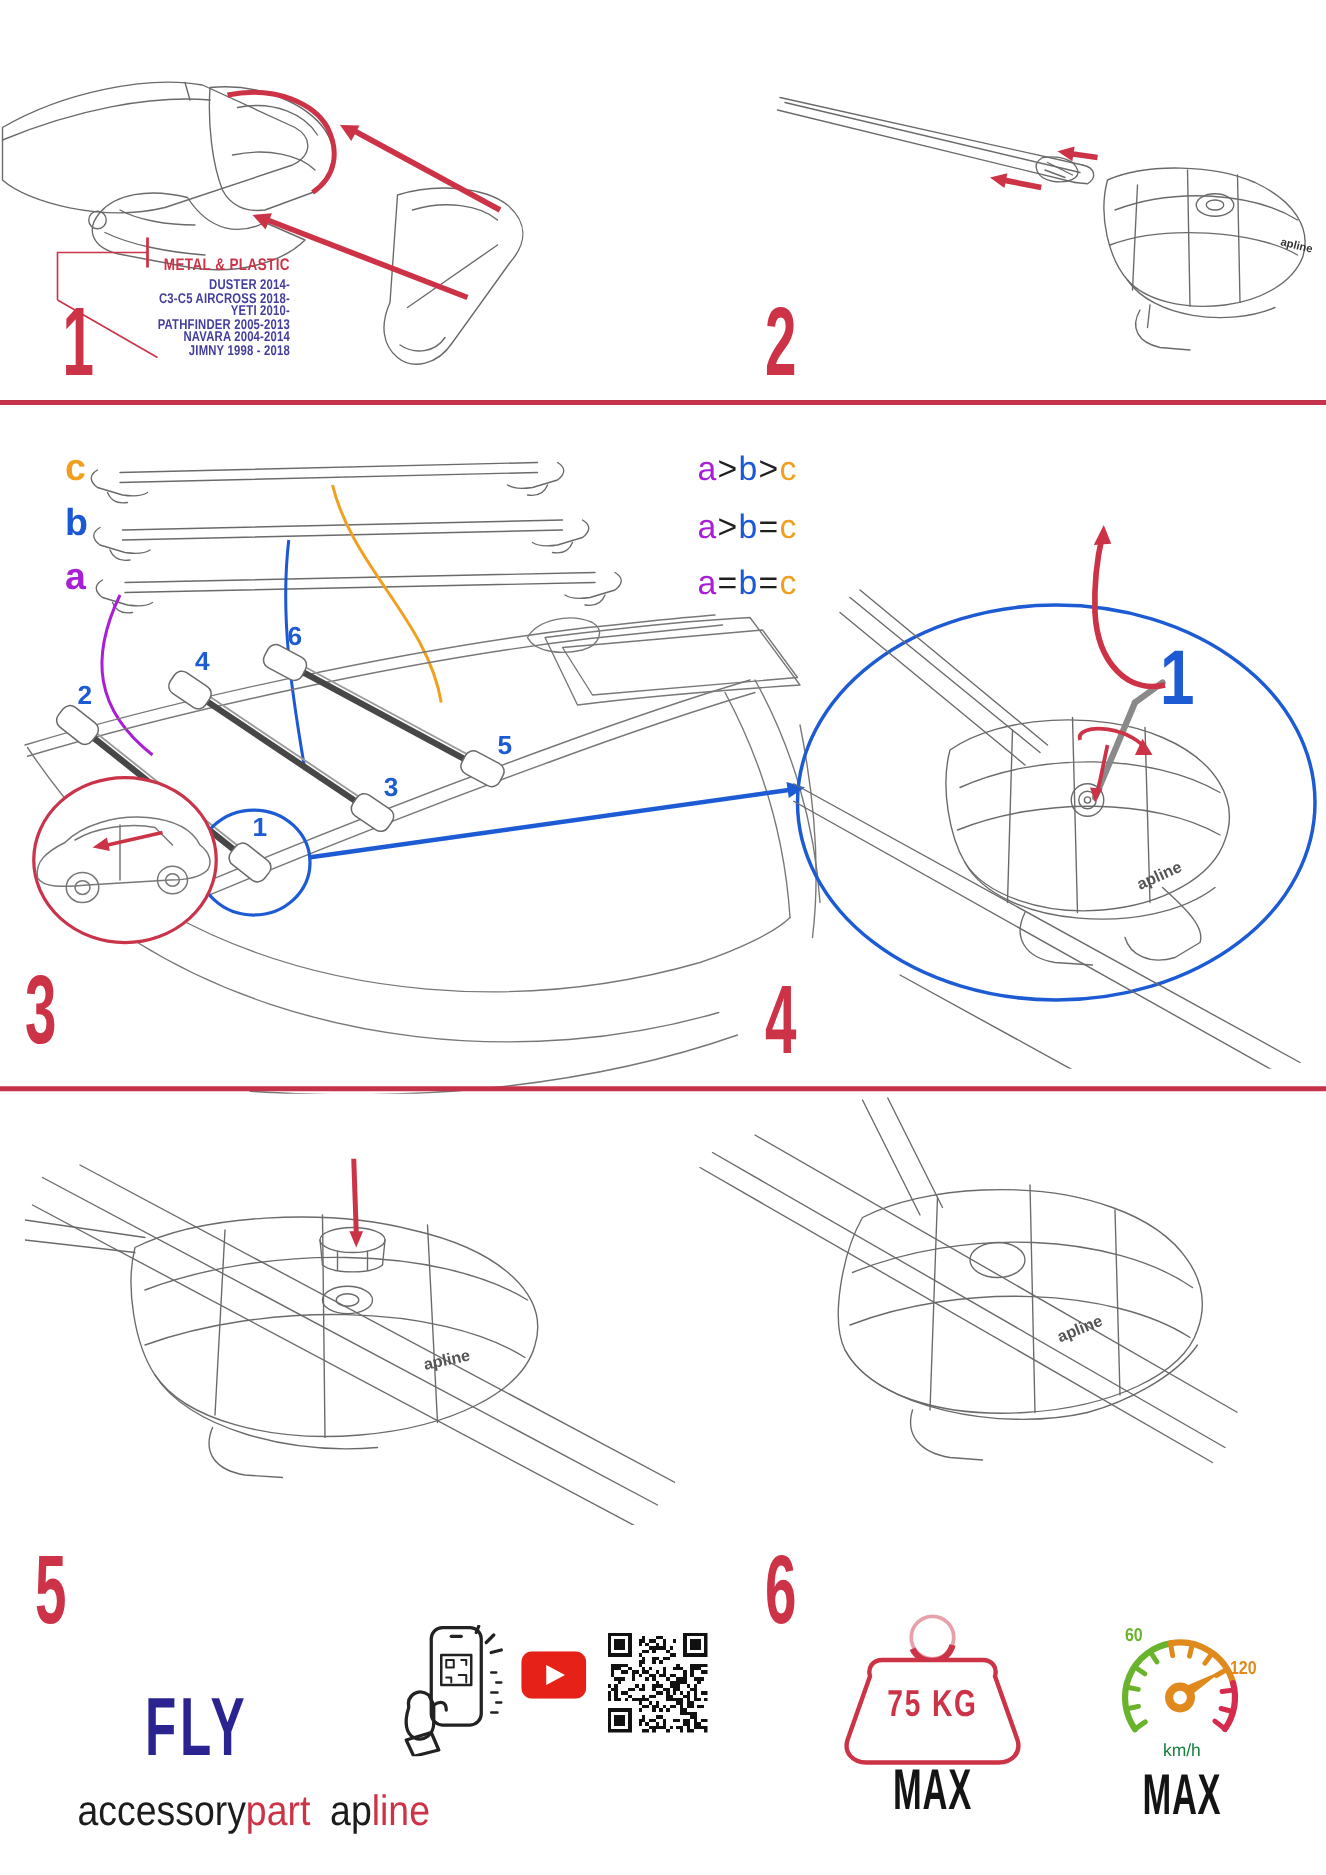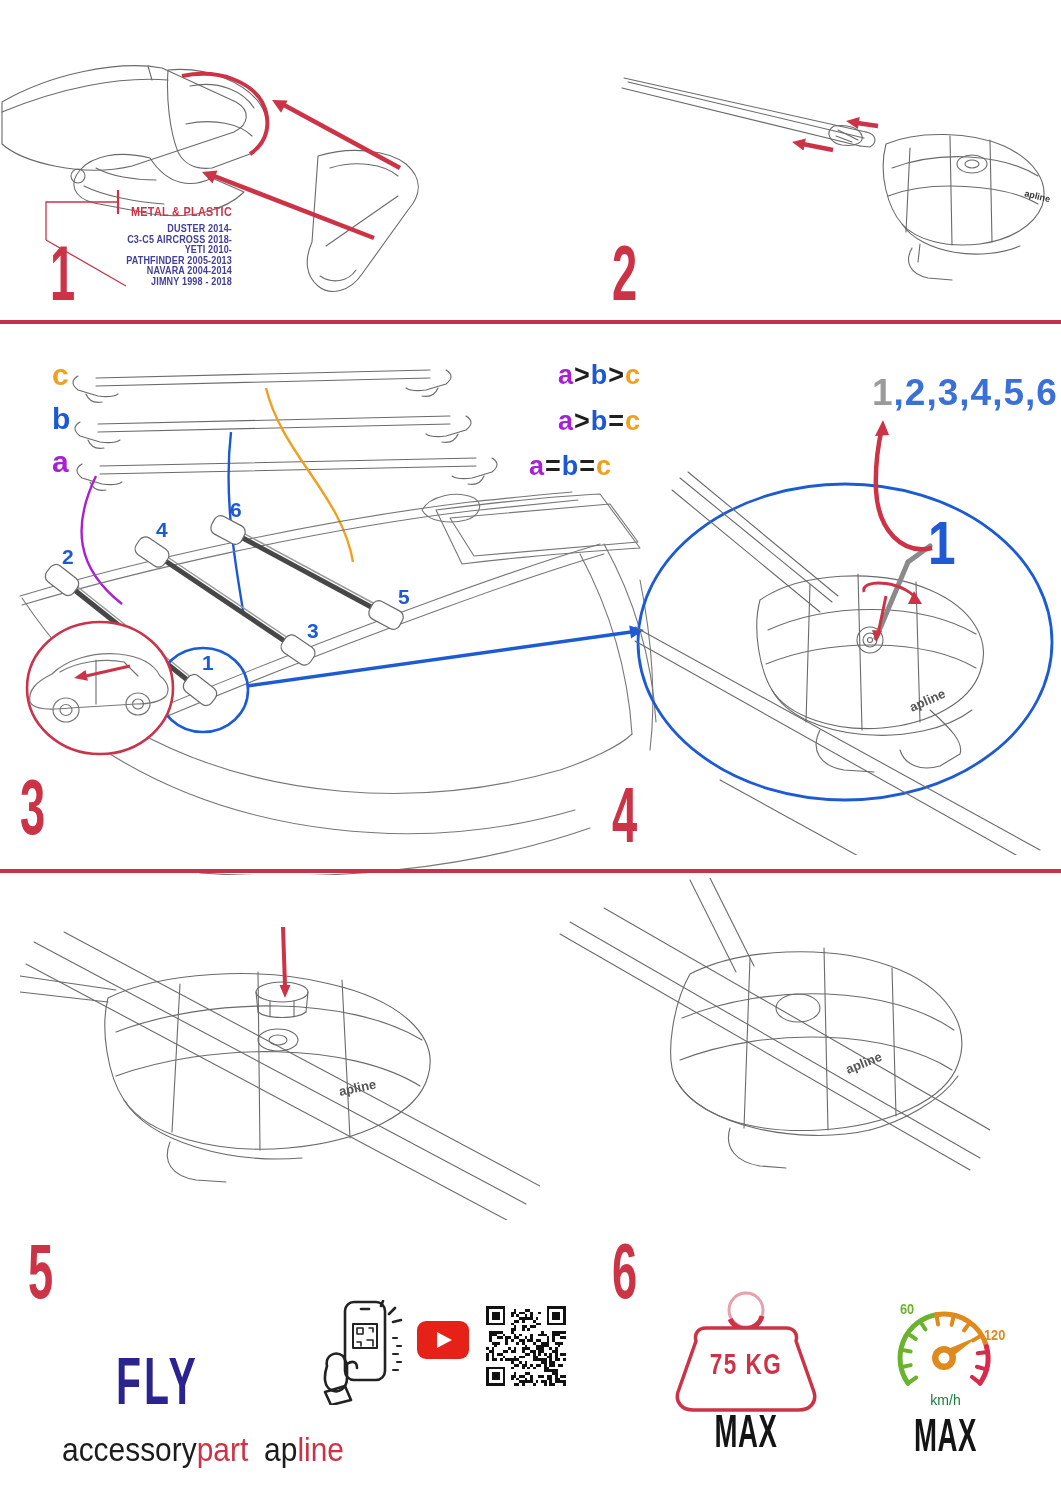--- a/index.html
+++ b/index.html
@@ -8,21 +8,21 @@
   .abs{position:absolute;}
   .divider{position:absolute;left:0;width:1061px;height:4px;background:#c4334b;}
   .stepnum{font-weight:700;font-size:78px;line-height:.9;color:#cd3347;
            transform:scaleX(.58);transform-origin:0 0;}
   .m-wrap{position:absolute;left:70px;top:204px;width:162px;text-align:right;
           transform:scaleX(.8);transform-origin:100% 0;}
   .materials{font-weight:700;font-size:13.5px;color:#cd3347;letter-spacing:.4px;margin-bottom:4px;}
   .model{font-weight:700;font-size:11.3px;line-height:10.5px;color:#423e9c;letter-spacing:.2px;}
   .barlabel{font-weight:700;font-size:30px;line-height:1;}
   .ca{color:#a81fd6}.cb{color:#1b58d6}.cc{color:#f0a01e}.cop{color:#1f1f1f}
-  .cmp{font-size:27px;font-weight:700;letter-spacing:1px;}
+  .cmp{font-size:27px;font-weight:400;letter-spacing:1px;}
   .posnum{font-weight:700;font-size:21px;color:#1d5bd4;line-height:1;}
   .seq{font-size:37px;font-weight:700;letter-spacing:1px;white-space:nowrap;}
   .seq-first{color:#9b9b9b}.seq-rest{color:#3b70d6}
   .bigone{font-weight:700;font-size:62px;color:#1d5bd4;line-height:1;
           transform:scaleX(.8);transform-origin:0 0;}
   .fly{font-weight:700;font-size:66px;color:#2b2490;letter-spacing:5px;line-height:1;
        transform:scaleX(.62);transform-origin:0 0;}
   .brandline{font-size:34px;line-height:1;white-space:nowrap;
              transform:scaleX(.88);transform-origin:0 0;}
   .bdark{color:#1c1c1c}.bred{color:#cd3347}
@@ -214,21 +214,21 @@
       </g>
     </g>
   </svg>
 
   <div class="abs barlabel cc" style="left:52px;top:360px">c</div>
   <div class="abs barlabel cb" style="left:52px;top:404px">b</div>
   <div class="abs barlabel ca" style="left:52px;top:447px">a</div>
 
   <div class="abs cmp" style="left:558px;top:360px"><span class="ca">a</span><span class="cop">&gt;</span><span class="cb">b</span><span class="cop">&gt;</span><span class="cc">c</span></div>
   <div class="abs cmp" style="left:558px;top:406px"><span class="ca">a</span><span class="cop">&gt;</span><span class="cb">b</span><span class="cop">=</span><span class="cc">c</span></div>
-  <div class="abs cmp" style="left:529px;top:451px"><span class="ca">a</span><span class="cop">=</span><span class="cb">b</span><span class="cop">=</span><span class="cc">c</span></div>
+  <div class="abs cmp" style="left:558px;top:451px"><span class="ca">a</span><span class="cop">=</span><span class="cb">b</span><span class="cop">=</span><span class="cc">c</span></div>
 
   <div class="abs posnum" style="left:62px;top:546px">2</div>
   <div class="abs posnum" style="left:156px;top:519px">4</div>
   <div class="abs posnum" style="left:230px;top:499px">6</div>
   <div class="abs posnum" style="left:202px;top:652px">1</div>
   <div class="abs posnum" style="left:307px;top:620px">3</div>
   <div class="abs posnum" style="left:398px;top:586px">5</div>
 
   <div class="abs stepnum" style="left:20px;top:772px">3</div>
 
@@ -260,21 +260,20 @@
     <g stroke="#cd3347" fill="#cd3347">
       <path d="M244,242 a26,11 15 1 1 52,8" fill="none" stroke-width="3"></path>
       <polygon points="302,254 294,241 288,254" stroke="none"></polygon>
       <line x1="266" y1="246" x2="258" y2="284" stroke-width="3"></line>
       <polygon points="256,292 252,280 262,281" stroke="none"></polygon>
     </g>
     <path d="M312,198 C282,205 258,180 256,140 C255,115 258,95 262,78" fill="none" stroke="#cd3347" stroke-width="4.5"></path>
     <polygon points="263,70 255,86 269,85" fill="#cd3347"></polygon>
   </svg>
 
-  <div class="abs seq" style="left:872px;top:372px"><span class="seq-first">1</span><span class="seq-rest">,2,3,4,5,6</span></div>
   <div class="abs bigone" style="left:928px;top:512px">1</div>
   <div class="abs stepnum" style="left:612px;top:780px">4</div>
 
   <div class="divider" style="top:869px"></div>
 
   <svg class="abs" style="left:20px;top:880px" width="520" height="340" viewBox="0 0 520 340">
     <g fill="none" stroke="#6a6a6a" stroke-width="1.1" stroke-linecap="round" stroke-linejoin="round">
       <line x1="14" y1="62" x2="506" y2="324"></line>
       <line x1="6" y1="84" x2="498" y2="346"></line>
       <line x1="44" y1="52" x2="520" y2="306"></line>

